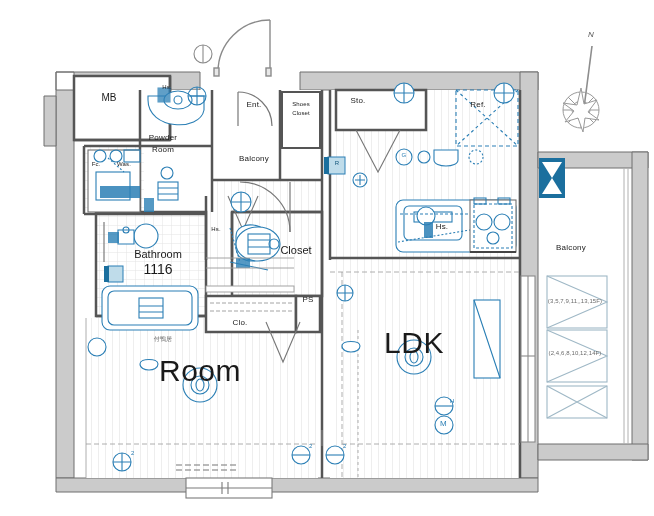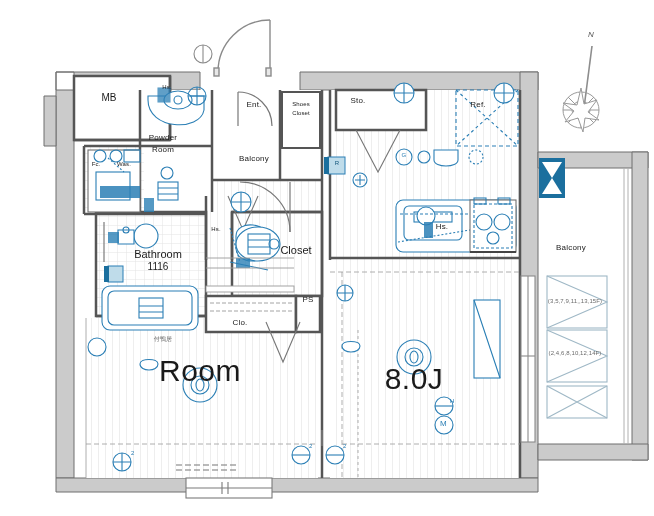--- a/index.html
+++ b/index.html
@@ -8,21 +8,21 @@
   #plan{position:relative;width:654px;height:516px;background:#ffffff;}
   .abs{position:absolute;}
   svg{display:block;}
   .lbl{position:absolute;color:#1a1a1a;white-space:nowrap;
        font-family:"Liberation Sans","DejaVu Sans",sans-serif;}
   .lbl-sm{font-size:8px;letter-spacing:.2px;}
   .lbl-xs{font-size:6px;letter-spacing:.1px;}
   .lbl-md{font-size:10px;}
   .lbl-room{font-size:30px;font-weight:400;letter-spacing:.5px;}
   .lbl-bath{font-size:11px;}
-  .lbl-bathnum{font-size:10px;}
+  .lbl-bathnum{font-size:14px;}
   .ctr{text-align:center;transform:translateX(-50%);}
 </style>
 </head>
 <body>
 
 <div id="plan">
 
   <svg class="abs" style="left:0;top:0" width="654" height="516">
     <defs>
       <pattern id="hatchv" width="7" height="7" patternUnits="userSpaceOnUse">
@@ -378,21 +378,21 @@
   <div class="lbl lbl-xs ctr" style="left:167px;top:84px">Hs.</div>
   <div class="lbl lbl-xs ctr" style="left:124px;top:161px">Was.</div>
   <div class="lbl lbl-xs ctr" style="left:96px;top:161px">Fc.</div>
   <div class="lbl lbl-xs ctr" style="left:216px;top:226px">Hs.</div>
   <div class="lbl lbl-sm ctr" style="left:442px;top:222px">Hs.</div>
   <div class="lbl lbl-xs ctr" style="left:404px;top:152px;color:#2b7fb5">G</div>
   <div class="lbl lbl-xs ctr" style="left:337px;top:160px;color:#11557a">R</div>
   <div class="lbl lbl-xs ctr" style="left:163px;top:335px;color:#666">付鴨居</div>
 
   <div class="lbl lbl-room ctr" style="left:200px;top:354px">Room</div>
-  <div class="lbl lbl-room ctr" style="left:414px;top:362px">8.0J</div>
+  <div class="lbl lbl-room ctr" style="left:414px;top:326px">LDK</div>
 
   <div class="lbl lbl-xs ctr" style="left:575px;top:298px;color:#6b6b6b">(3,5,7,9,11,,13,15F)</div>
   <div class="lbl lbl-xs ctr" style="left:575px;top:350px;color:#6b6b6b">(2,4,6,8,10,12,14F)</div>
 
   <div class="lbl lbl-sm" style="left:588px;top:30px;color:#555;font-style:italic">N</div>
 
   <div class="lbl" style="left:131px;top:450px;font-size:6px;color:#2b7fb5">2</div>
   <div class="lbl" style="left:309px;top:443px;font-size:6px;color:#2b7fb5">2</div>
   <div class="lbl" style="left:343px;top:443px;font-size:6px;color:#2b7fb5">2</div>
   <div class="lbl" style="left:450px;top:398px;font-size:6px;color:#2b7fb5">H</div>

